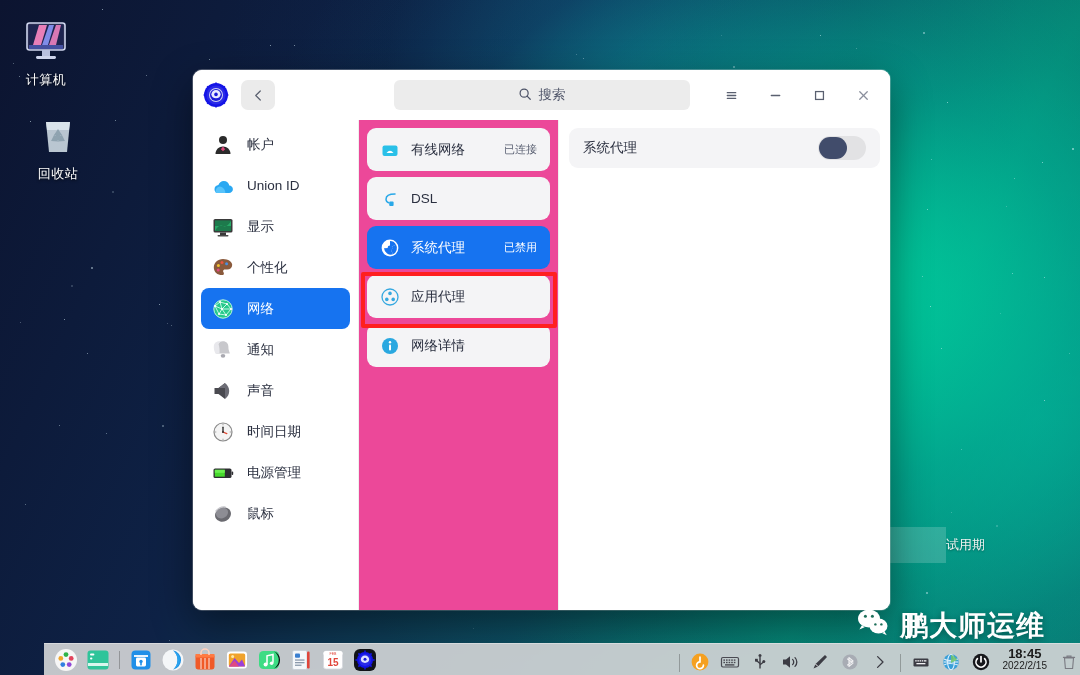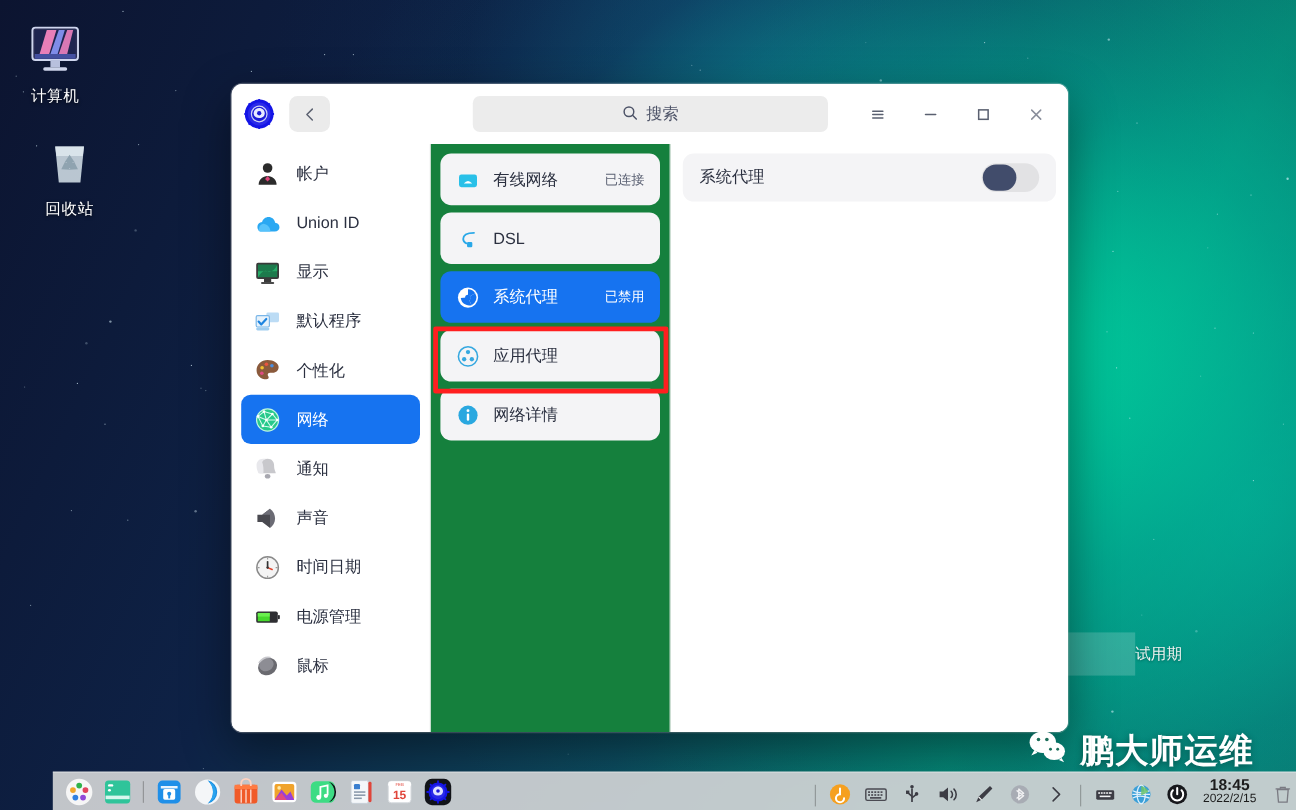--- a/index.html
+++ b/index.html
@@ -131,21 +131,21 @@
     font-size: 13.5px;
     color: #2b3040;
     cursor: pointer;
   }
   .side-item.selected { background: #1673f0; color: #ffffff; }
   .side-item .sic { width: 24px; height: 24px; flex: 0 0 24px; display:block; }
 
   
   #mid-col {
     width: 200px; flex: 0 0 200px;
-    background: #15803d;
+    background: #ec4899;
     padding: 8px 8px 0 8px;
     position: relative;
     border-right: 1px solid #efefef;
   }
   .net-item {
     height: 43px;
     margin-bottom: 6px;
     background: #f4f4f6;
     border-radius: 9px;
     display: flex; align-items: center;
@@ -546,31 +546,20 @@
               <rect x="2.5" y="4" width="19" height="13.5" rx="1.6" fill="#3a3a3a"></rect>
               <rect x="4" y="5.4" width="16" height="10.6" fill="#1d7a4c"></rect>
               <path d="M4 16 q4-7 8-5 t8-5 v5 H4 Z" fill="#29b36c" opacity=".85"></path>
               <rect x="9" y="17.5" width="6" height="2.6" fill="#3a3a3a"></rect>
               <rect x="6.5" y="20" width="11" height="1.6" rx=".8" fill="#4a4a4a"></rect>
             </svg>
           </span>
           <span>显示</span>
         </div>
 
-        <div class="side-item">
-          <span class="sic">
-            <svg viewBox="0 0 24 24" width="24" height="24">
-              <rect x="11" y="4.5" width="10.5" height="8" rx="1.2" fill="#bcdcf5"></rect>
-              <rect x="2.5" y="7" width="11" height="9.5" rx="1.2" fill="#e7f2fb" stroke="#7ab6e8" stroke-width="1"></rect>
-              <path d="M4.5 12 l2.2 2.4 4.2-4.6" fill="none" stroke="#1d84e0" stroke-width="1.8" stroke-linecap="round" stroke-linejoin="round"></path>
-              <rect x="2.5" y="17" width="11" height="2.4" rx="1.2" fill="#9fcdf0"></rect>
-            </svg>
-          </span>
-          <span>默认程序</span>
-        </div>
 
         <div class="side-item">
           <span class="sic">
             <svg viewBox="0 0 24 24" width="24" height="24">
               <path d="M12 3 C6.6 3 2.8 6.7 2.8 11.5 c0 4.5 3.6 7.6 8.2 7.6 1.3 0 1.9-.8 1.9-1.7 0-.9-.8-1.3-.8-2.2 0-.9.8-1.6 1.9-1.6h2.2 c3 0 5-1.9 5-4.8C21.2 5.9 17.3 3 12 3Z" fill="#8a5a3c"></path>
               <circle cx="7.4" cy="9.4" r="1.5" fill="#f2c12e"></circle>
               <circle cx="11" cy="6.6" r="1.5" fill="#e8553f"></circle>
               <circle cx="15.6" cy="7.8" r="1.5" fill="#4a8fe0"></circle>
               <circle cx="7.2" cy="14" r="1.5" fill="#e04a82"></circle>
             </svg>

